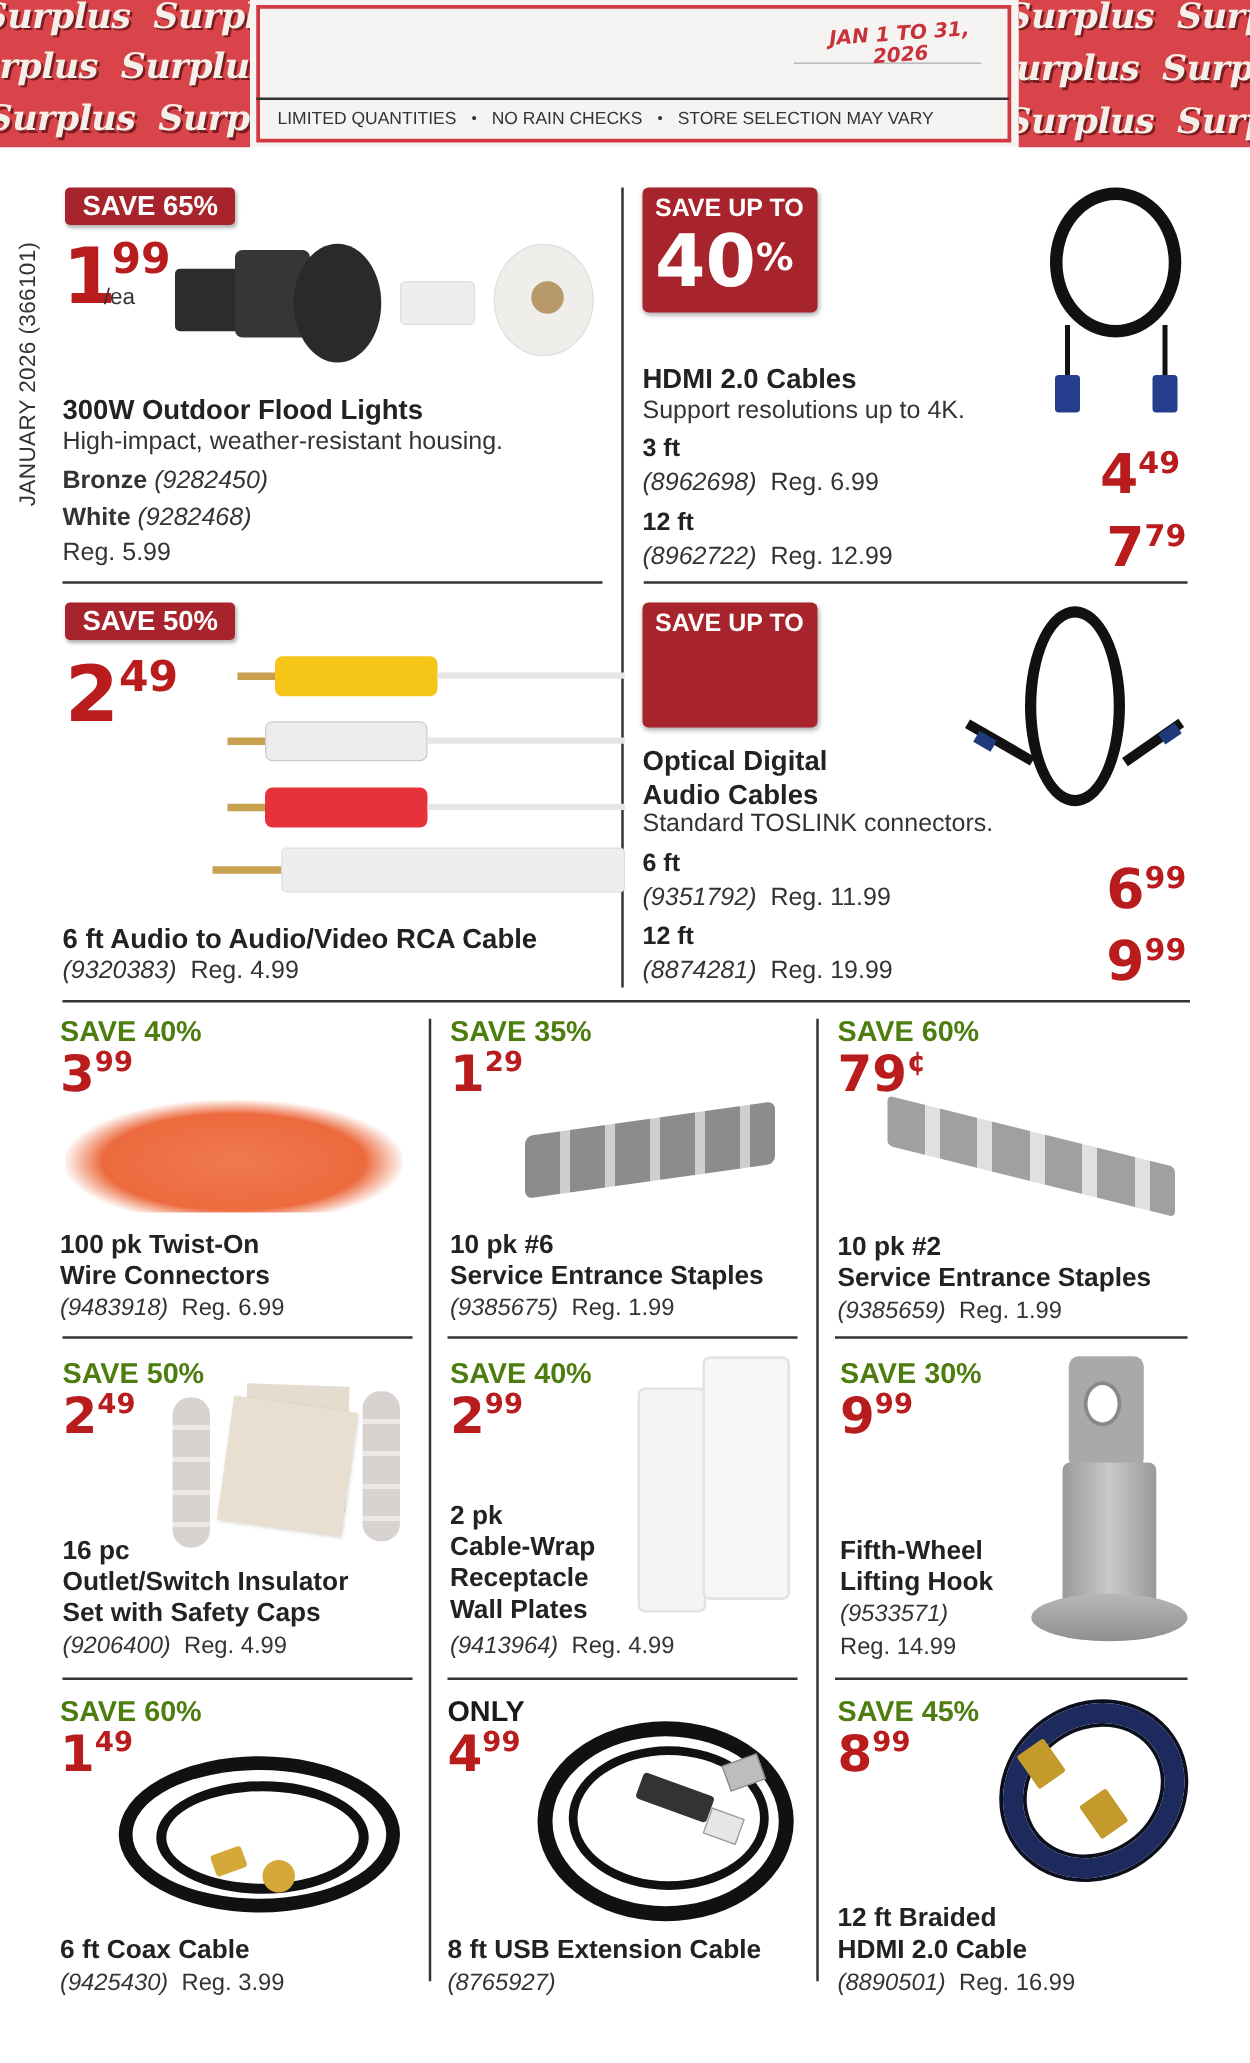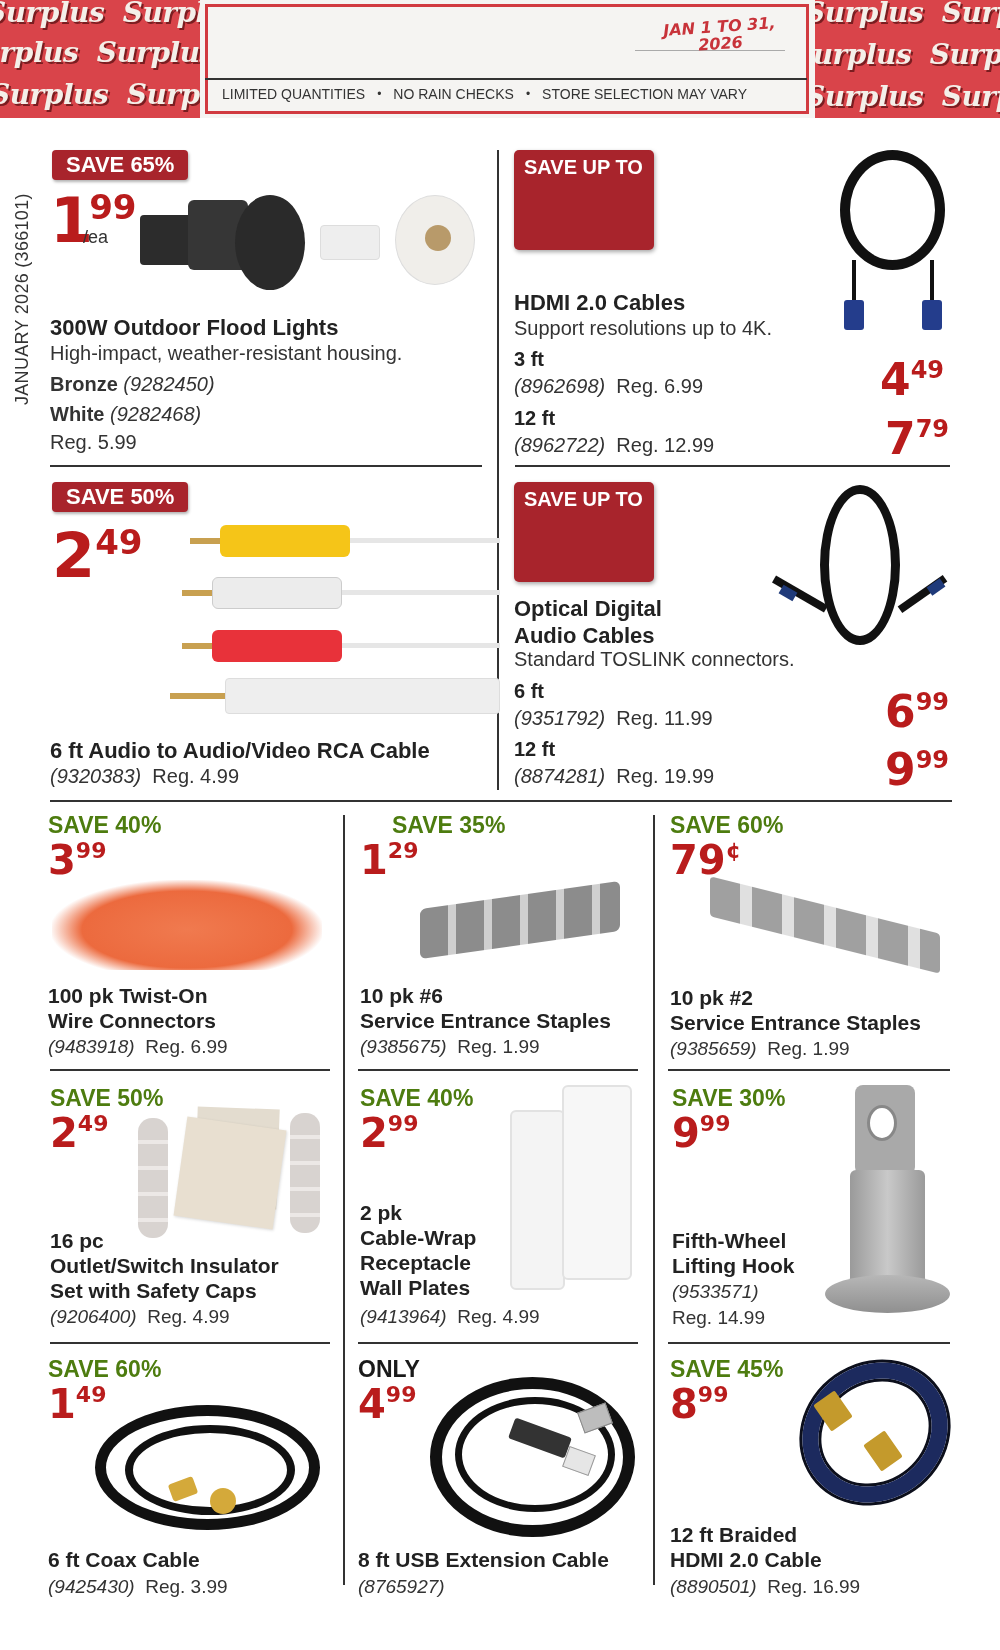--- a/index.html
+++ b/index.html
@@ -107,20 +107,21 @@
 </div>
 
 <div class="vline" style="left:497px; top:150px; height:640px;"></div>
 
 <div class="hline" style="left:50px; top:465px; width:432px;"></div>
 <div class="hline" style="left:515px; top:465px; width:435px;"></div>
 
 <div>
   <div class="badge-lg" style="left:514px; top:150px; width:140px; height:100px;">
     <span class="top">SAVE UP TO</span>
+    <span class="pct"><span>40</span><sup>%</sup></span>
   </div>
 
   <div class="img" style="left:830px; top:150px; width:120px; height:190px;">
     <div class="cable-coil" style="left:10px; top:0; width:105px; height:120px;"></div>
     <div style="position:absolute; left:22px; top:110px; width:4px; height:40px; background:#111;"></div>
     <div style="position:absolute; left:100px; top:110px; width:4px; height:40px; background:#111;"></div>
     <div style="position:absolute; left:14px; top:150px; width:20px; height:30px; background:#243d8c; border-radius:3px;"></div>
     <div style="position:absolute; left:92px; top:150px; width:20px; height:30px; background:#243d8c; border-radius:3px;"></div>
   </div>
   <div class="name" style="left:514px; top:290px; font-size:22px;">HDMI 2.0 Cables</div>
@@ -216,21 +217,21 @@
   <div class="price" style="left:48px; top:840px;"><span class="dollars" style="font-size:40px;">3</span><span class="cents" style="font-size:22px;">99</span></div>
   <div class="img" style="left:52px; top:880px; width:270px; height:90px; background:radial-gradient(ellipse at 50% 55%, #f07a4f 0%, #ec6a3e 55%, rgba(255,255,255,0) 72%);"></div>
   <div class="name" style="left:48px; top:983px; font-size:21px; line-height:25px;">
       <div>100 pk Twist-On</div>
       <div>Wire Connectors</div>
     </div>
   <div class="desc" style="left:48px; top:1036px; font-size:19px;"><span class="sku">(9483918)</span>&nbsp; <span>Reg. 6.99</span></div>
 </div>
 
 <div>
-  <div class="save-text" style="left:360px; top:812px;margin-left:32px;">SAVE 35%</div>
+  <div class="save-text" style="left:360px; top:812px;">SAVE 35%</div>
   <div class="price" style="left:360px; top:840px;"><span class="dollars" style="font-size:40px;">1</span><span class="cents" style="font-size:22px;">29</span></div>
   <div class="img" style="left:400px; top:855px; width:240px; height:120px;">
     <div style="position:absolute; left:20px; top:40px; width:200px; height:50px; background:repeating-linear-gradient(90deg,#8c8c8c 0 28px,#cfcfcf 28px 36px); transform:skewY(-8deg); border-radius:6px;"></div>
   </div>
   <div class="name" style="left:360px; top:983px; font-size:21px; line-height:25px;">
       <div>10 pk #6</div>
       <div>Service Entrance Staples</div>
     </div>
   <div class="desc" style="left:360px; top:1036px; font-size:19px;"><span class="sku">(9385675)</span>&nbsp; <span>Reg. 1.99</span></div>
 </div>

